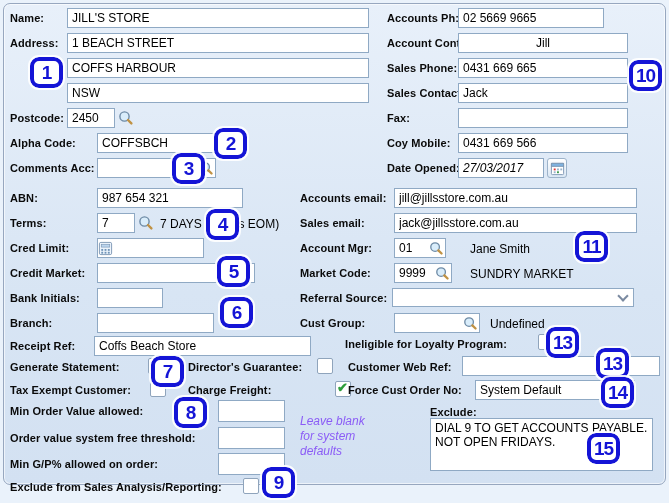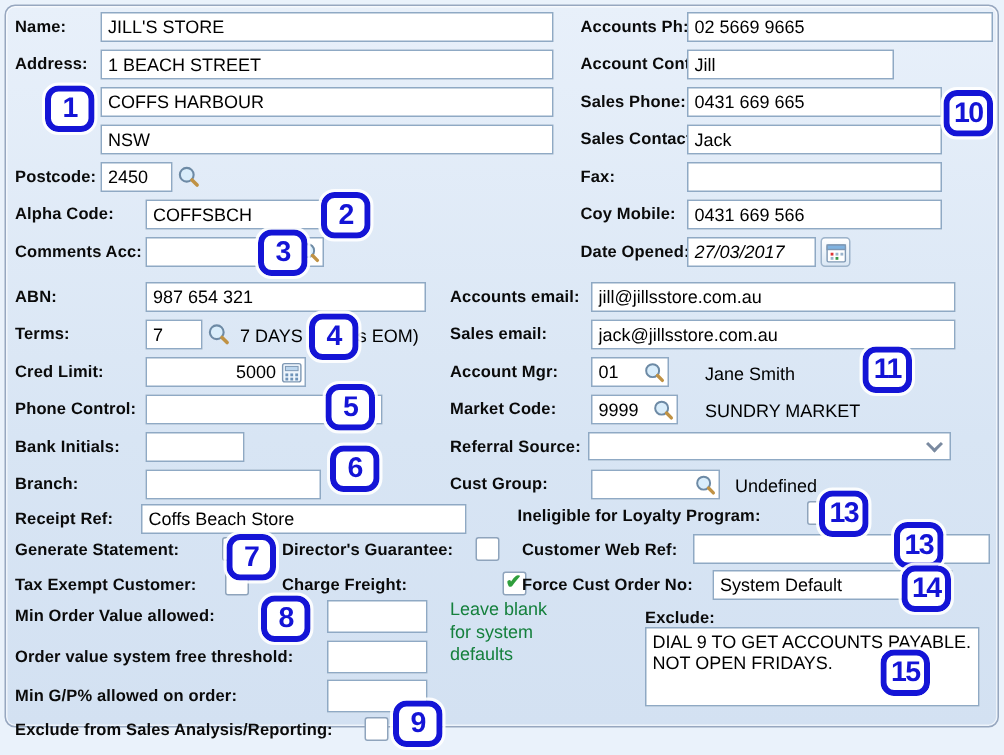--- a/index.html
+++ b/index.html
@@ -49,22 +49,22 @@
   .cb{
     position:absolute;width:14px;height:14px;box-sizing:content-box;
     border:1px solid #8fa4bc;background:#fff;border-radius:2px;
   }
   .cb.on::after{
     content:"\2714";position:absolute;left:1px;top:-2px;
     font-size:13px;font-weight:bold;color:#2f9e3c;
   }
   .plain{position:absolute;font-size:12px;color:#000;white-space:nowrap;}
   .hint{
-    position:absolute;font-size:12px;color:#15803d;
-    line-height:15px;width:66px;
+    position:absolute;font-size:12px;font-style:italic;color:#8b5cf6;
+    line-height:15px;width:66px;margin-top:15px;
   }
   .ta{
     position:absolute;box-sizing:border-box;border:1px solid #8fa9c4;background:#fff;
     font:12px "Liberation Sans",sans-serif;color:#000;padding:2px 4px;resize:none;outline:none;
   }
   .iconbtn{
     position:absolute;width:20px;height:20px;box-sizing:border-box;
     border:1px solid #9db3ca;border-radius:3px;
     background:linear-gradient(#ffffff,#dbe8f5);
     display:flex;align-items:center;justify-content:center;padding:0;
@@ -109,50 +109,49 @@
   <span class="lv"></span>
   <span class="mag">
     <svg viewBox="0 0 16 16" width="15" height="15">
         <circle cx="6.5" cy="6.5" r="4.6" fill="#d9edfb" stroke="#6d8aa5" stroke-width="1.4"></circle>
         <line x1="10" y1="10" x2="13.4" y2="13.4" stroke="#c09244" stroke-width="2.4" stroke-linecap="round"></line>
       </svg>
   </span>
 </div>
 
 <span class="lbl" style="left:10px;top:192px">ABN:</span>
-<input class="inp" style="left: 97px; top: 188px; width: 187px;" value="987 654 321">
+<input class="inp" style="left: 97px; top: 188px; width: 146px;" value="987 654 321">
 
 <span class="lbl" style="left:10px;top:217px">Terms:</span>
 <input class="inp" style="left: 97px; top: 213px; width: 38px;" value="7">
 <span class="magfree" style="left:138px;top:215px">
   <svg viewBox="0 0 16 16" width="16" height="16">
       <circle cx="6.5" cy="6.5" r="4.6" fill="#d9edfb" stroke="#6d8aa5" stroke-width="1.4"></circle>
       <line x1="10" y1="10" x2="13.4" y2="13.4" stroke="#c09244" stroke-width="2.4" stroke-linecap="round"></line>
     </svg>
 </span>
 <span class="plain" style="left:160px;top:217px">7 DAYS (7 days EOM)</span>
 
 <span class="lbl" style="left:10px;top:242px">Cred Limit:</span>
 <div class="lookup" style="left:97px;top:238px;width:107px">
-  <span class="lv num">5000</span>
   <span class="mag">
     <svg viewBox="0 0 16 16" width="15" height="15">
         <rect x="1.5" y="1.5" width="13" height="13" rx="1.5" fill="#eef5fc" stroke="#7e98b4"></rect>
         <rect x="3.5" y="3.5" width="9" height="3" fill="#bcd6ee" stroke="#7e98b4" stroke-width=".7"></rect>
         <rect x="3.5" y="8.5" width="2" height="2" fill="#6f93b8"></rect>
         <rect x="7" y="8.5" width="2" height="2" fill="#6f93b8"></rect>
         <rect x="10.5" y="8.5" width="2" height="2" fill="#6f93b8"></rect>
         <rect x="3.5" y="11.5" width="2" height="2" fill="#6f93b8"></rect>
         <rect x="7" y="11.5" width="2" height="2" fill="#6f93b8"></rect>
         <rect x="10.5" y="11.5" width="2" height="2" fill="#6f93b8"></rect>
       </svg>
   </span>
 </div>
 
-<span class="lbl" style="left:10px;top:267px">Phone Control:</span>
+<span class="lbl" style="left:10px;top:267px">Credit Market:</span>
 <div class="combo" style="left:97px;top:263px;width:158px">
   <span class="cv"></span>
   <span class="chev"></span>
 </div>
 
 <span class="lbl" style="left:10px;top:292px">Bank Initials:</span>
 <input class="inp" style="left: 97px; top: 288px; width: 66px;" value="">
 
 <span class="lbl" style="left:10px;top:317px">Branch:</span>
 <input class="inp" style="left: 97px; top: 313px; width: 117px;" value="">
@@ -178,24 +177,24 @@
 
 <span class="lbl" style="left:10px;top:458px">Min G/P% allowed on order:</span>
 <input class="inp" style="left: 218px; top: 453px; width: 67px; height: 22px;" value="">
 
 <div class="hint" style="left:300px;top:399px">Leave blank for system defaults</div>
 
 <span class="lbl" style="left:10px;top:481px">Exclude from Sales Analysis/Reporting:</span>
 <span class="cb" style="left:243px;top:478px"></span>
 
 <span class="lbl" style="left:387px;top:12px">Accounts Ph:</span>
-<input class="inp" style="left: 458px; top: 8px; width: 204px;" value="02 5669 9665">
+<input class="inp" style="left: 458px; top: 8px; width: 146px;" value="02 5669 9665">
 
 <span class="lbl" style="left:387px;top:37px">Account Cont:</span>
-<input class="inp" style="left: 458px; top: 33px; width: 138px;" value="Jill">
+<input class="inp" style="left: 458px; top: 33px; width: 170px; text-align: center;" value="Jill">
 
 <span class="lbl" style="left:387px;top:62px">Sales Phone:</span>
 <input class="inp" style="left: 458px; top: 58px; width: 170px;" value="0431 669 665">
 
 <span class="lbl" style="left:387px;top:87px">Sales Contact:</span>
 <input class="inp" style="left: 458px; top: 83px; width: 170px;" value="Jack">
 
 <span class="lbl" style="left:387px;top:112px">Fax:</span>
 <input class="inp" style="left: 458px; top: 108px; width: 170px;" value="">
 

